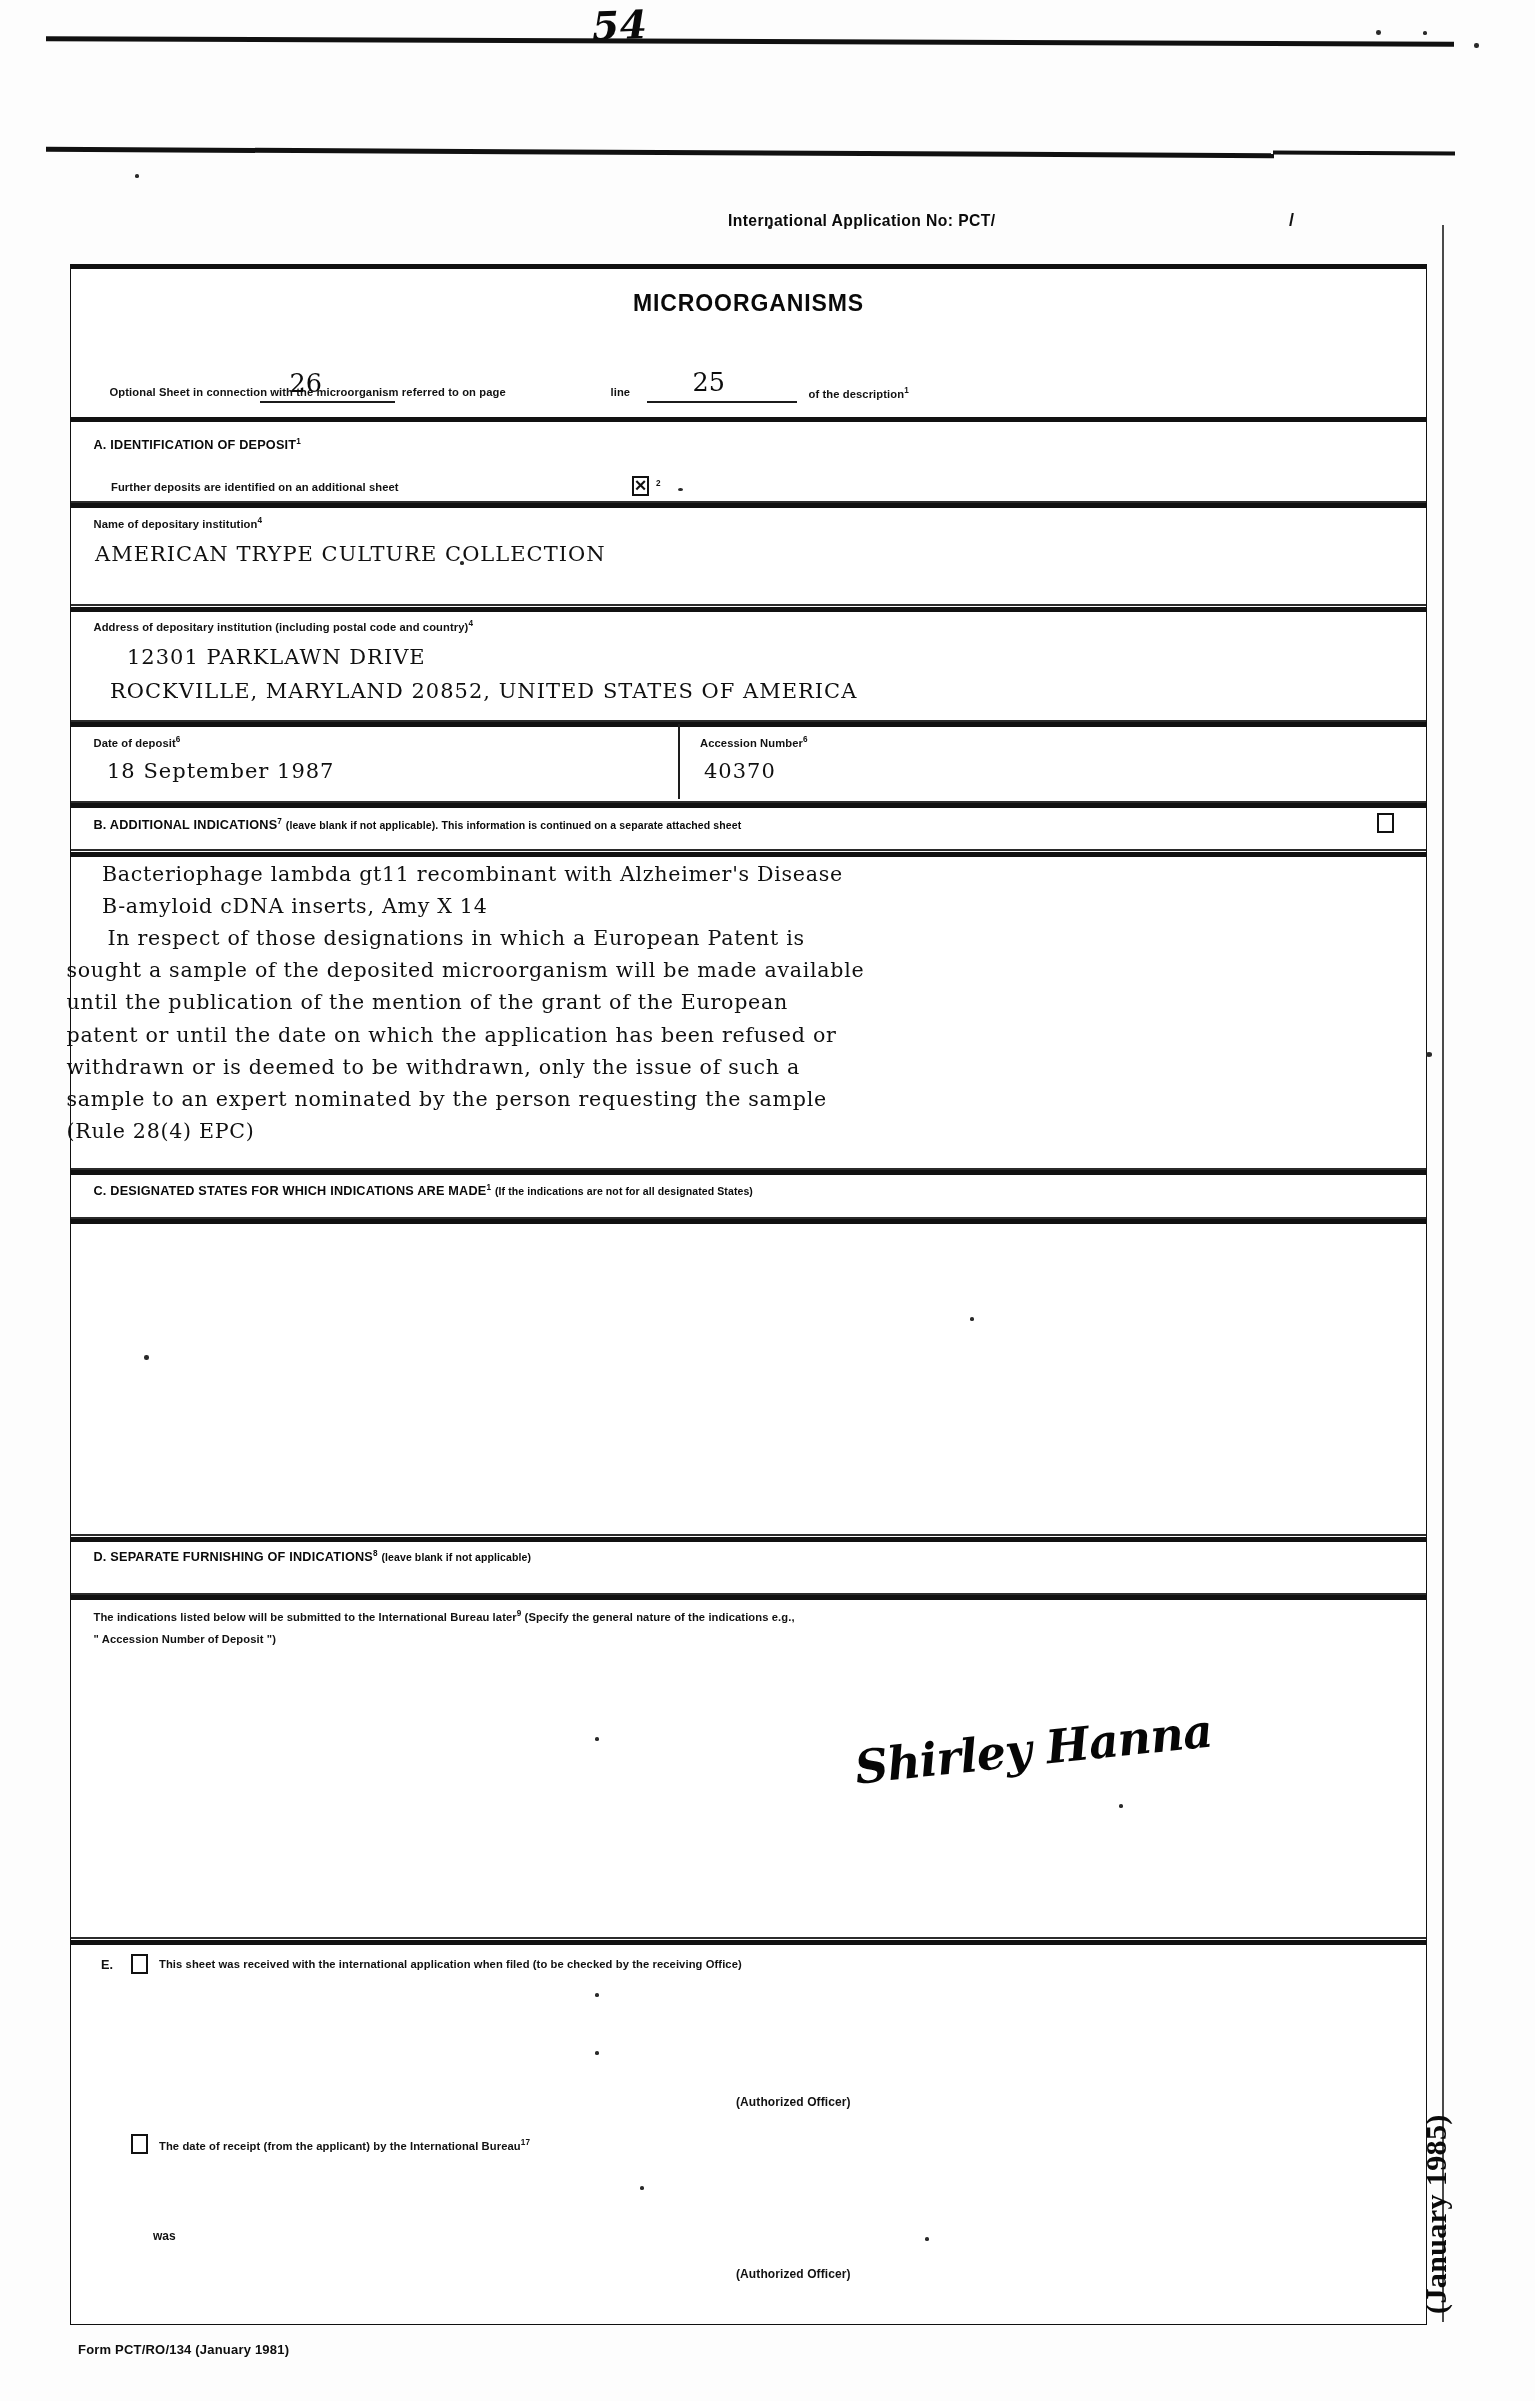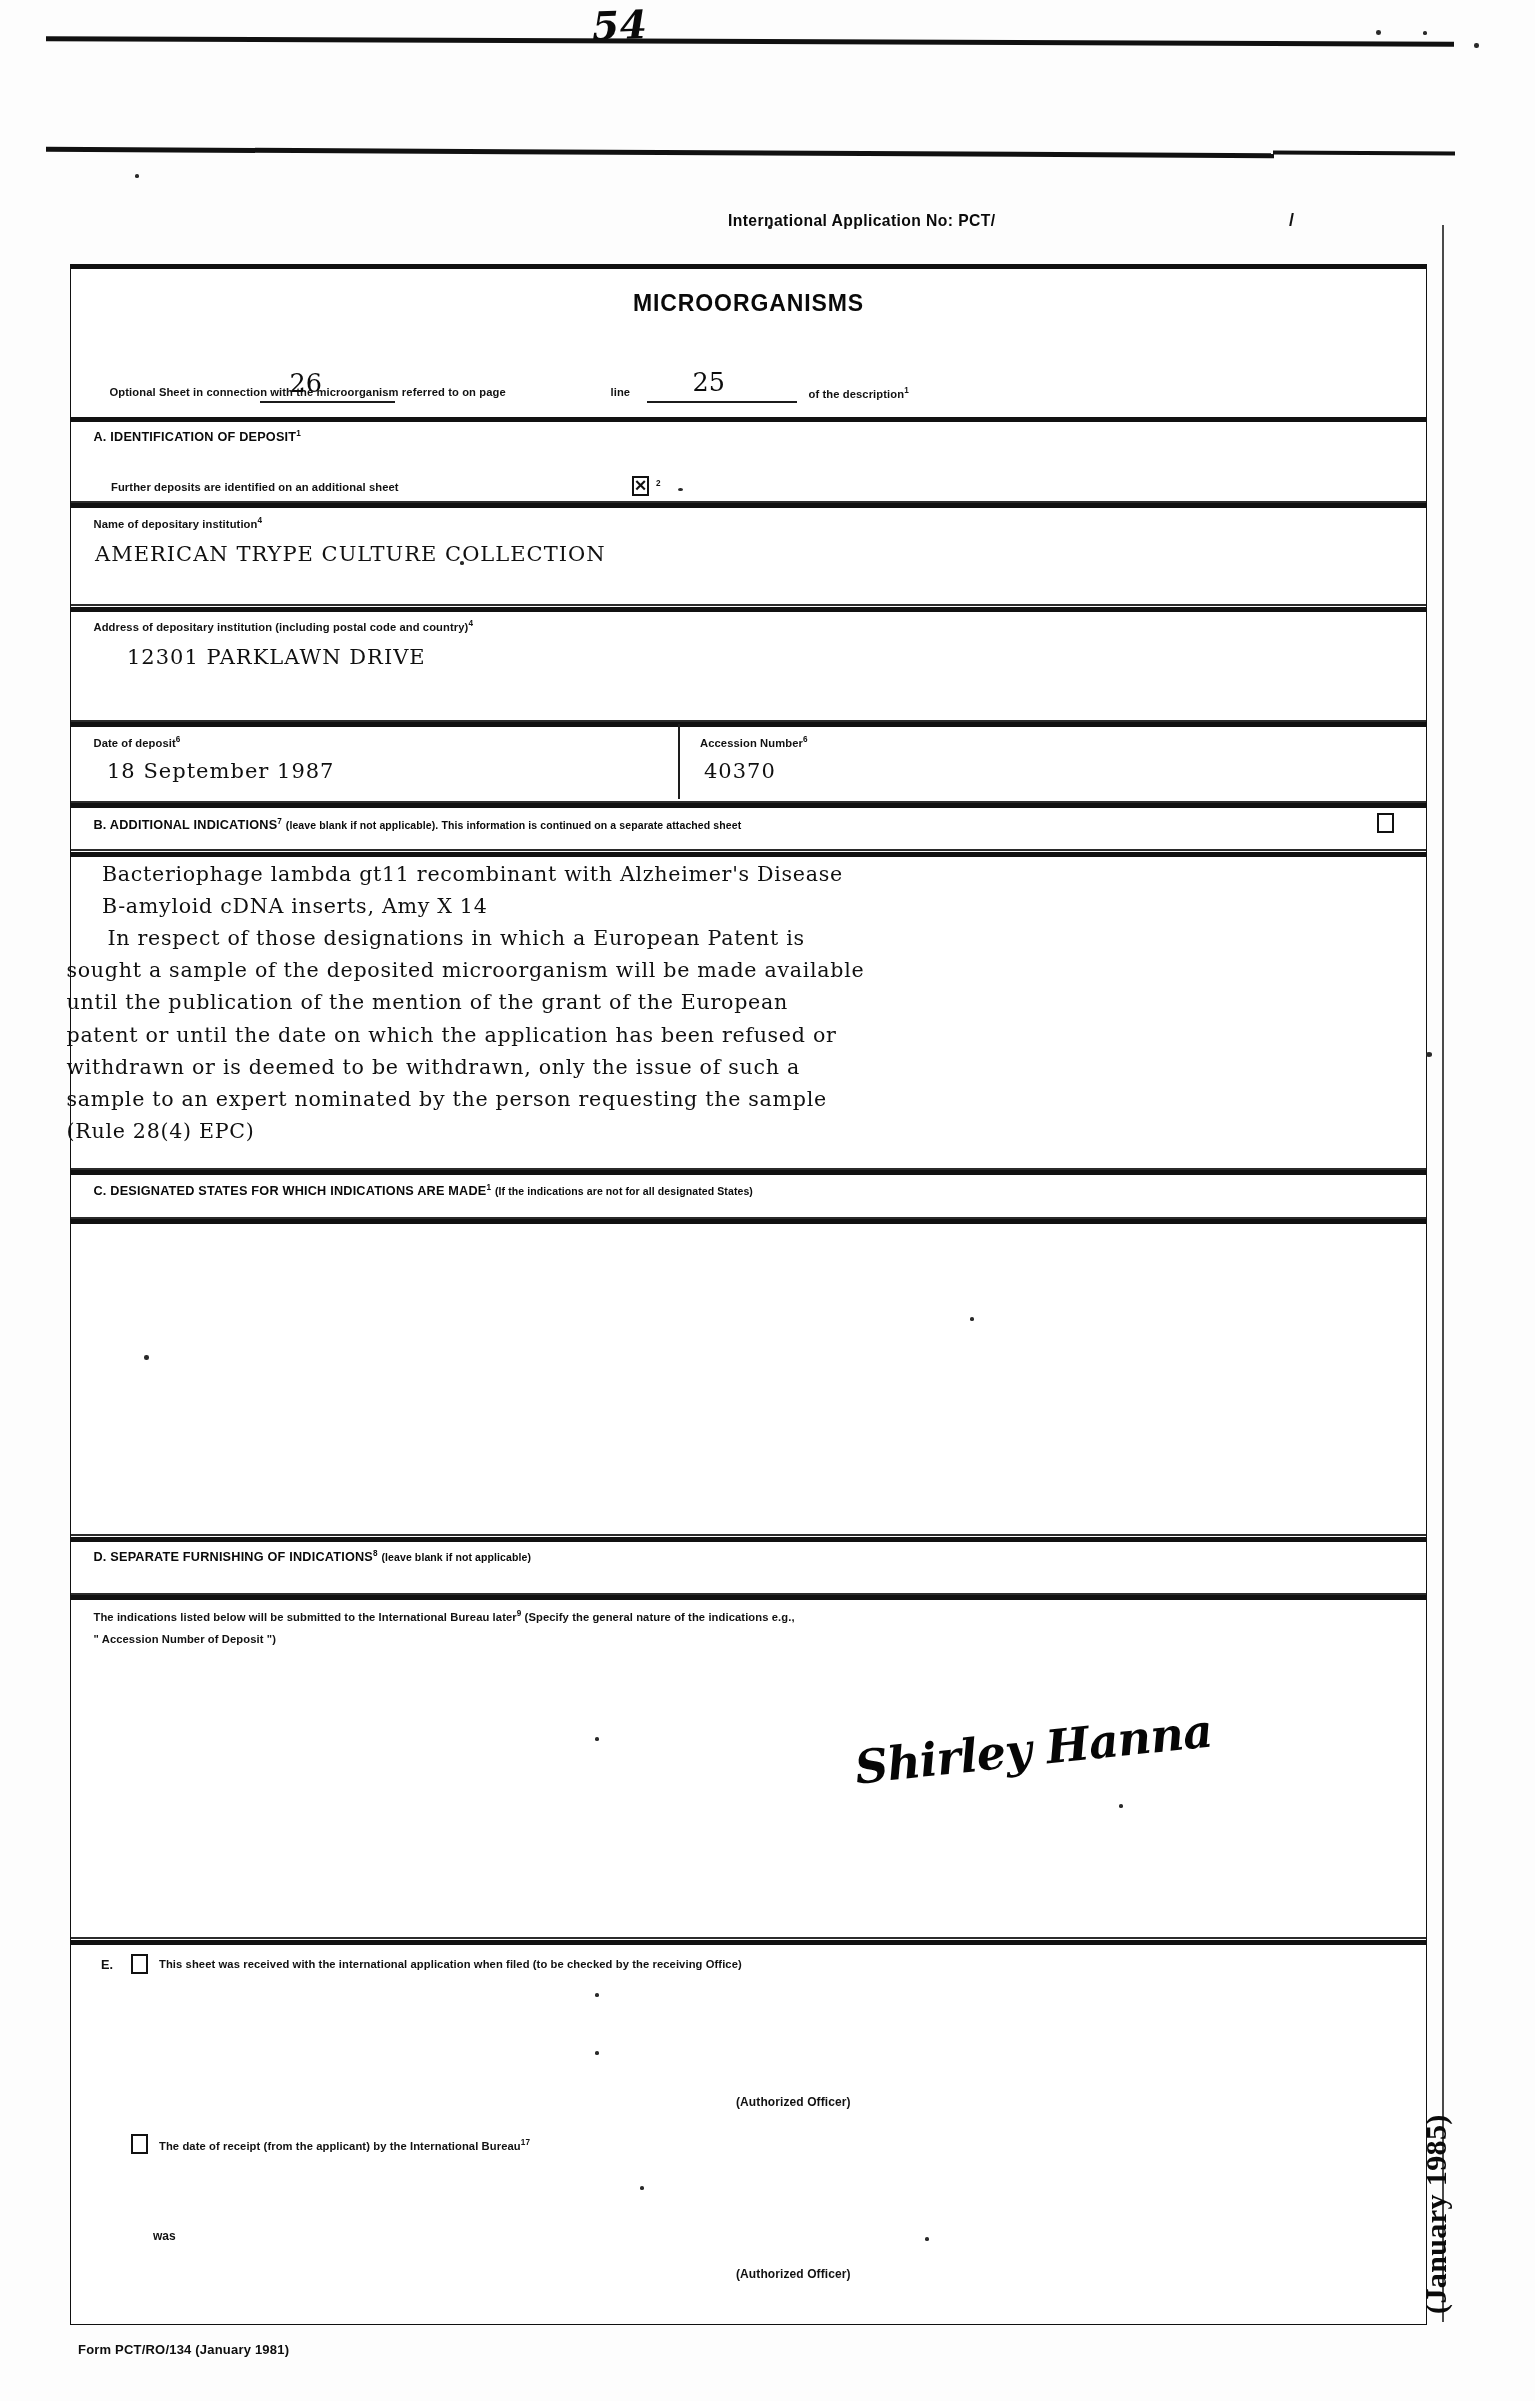--- a/index.html
+++ b/index.html
@@ -350,21 +350,21 @@
       <span class="microlabel lbl-line-word">line</span>
       <div class="fill-rule line-rule"></div>
       <span class="hand-val hand-line">25</span>
       <span class="microlabel lbl-of-desc">
         <span>of the description</span><span class="sup">1</span>
       </span>
     </div>
 
     <div class="band" style="top:148px;"></div>
 
-    <div class="sec-label" style="left:22.5px;top:160px;">
+    <div class="sec-label" style="left:22.5px;top:168px;">
       <span>A. IDENTIFICATION OF DEPOSIT</span><span class="sup">1</span>
     </div>
 
     <div class="field-label" style="left:40px;top:212px;">
       <span>Further deposits are identified on an additional sheet</span>
     </div>
     <div class="checkbox checked" style="left:561px;top:207px;"></div>
     <div class="field-label" style="left:585px;top:210px;">
       <span class="sup">2</span>
     </div>
@@ -379,20 +379,21 @@
     <div class="typed" style="left:24px;top:273px;">AMERICAN TRYPE CULTURE COLLECTION</div>
     <div class="speck" style="left:389px;top:292px;width:3.7px;height:3.7px;"></div>
 
     <div class="hairline" style="top:335px;"></div>
     <div class="band" style="top:338px;"></div>
 
     <div class="field-label" style="left:22.5px;top:350px;">
       <span>Address of depositary institution (including postal code and country)</span><span class="sup">4</span>
     </div>
     <div class="typed" style="left:56px;top:376px;text-align:right;">12301 PARKLAWN DRIVE</div>
+    <div class="typed" style="left:39px;top:410px;">ROCKVILLE, MARYLAND 20852, UNITED STATES OF AMERICA</div>
 
     <div class="hairline" style="top:451px;"></div>
     <div class="band" style="top:453px;"></div>
 
     <div class="vdiv" style="left:607px;top:455px;height:75px;"></div>
 
     <div class="field-label" style="left:22.5px;top:466px;">
       <span>Date of deposit</span><span class="sup">6</span>
     </div>
     <div class="typed" style="left:36px;top:490px;">18 September 1987</div>

